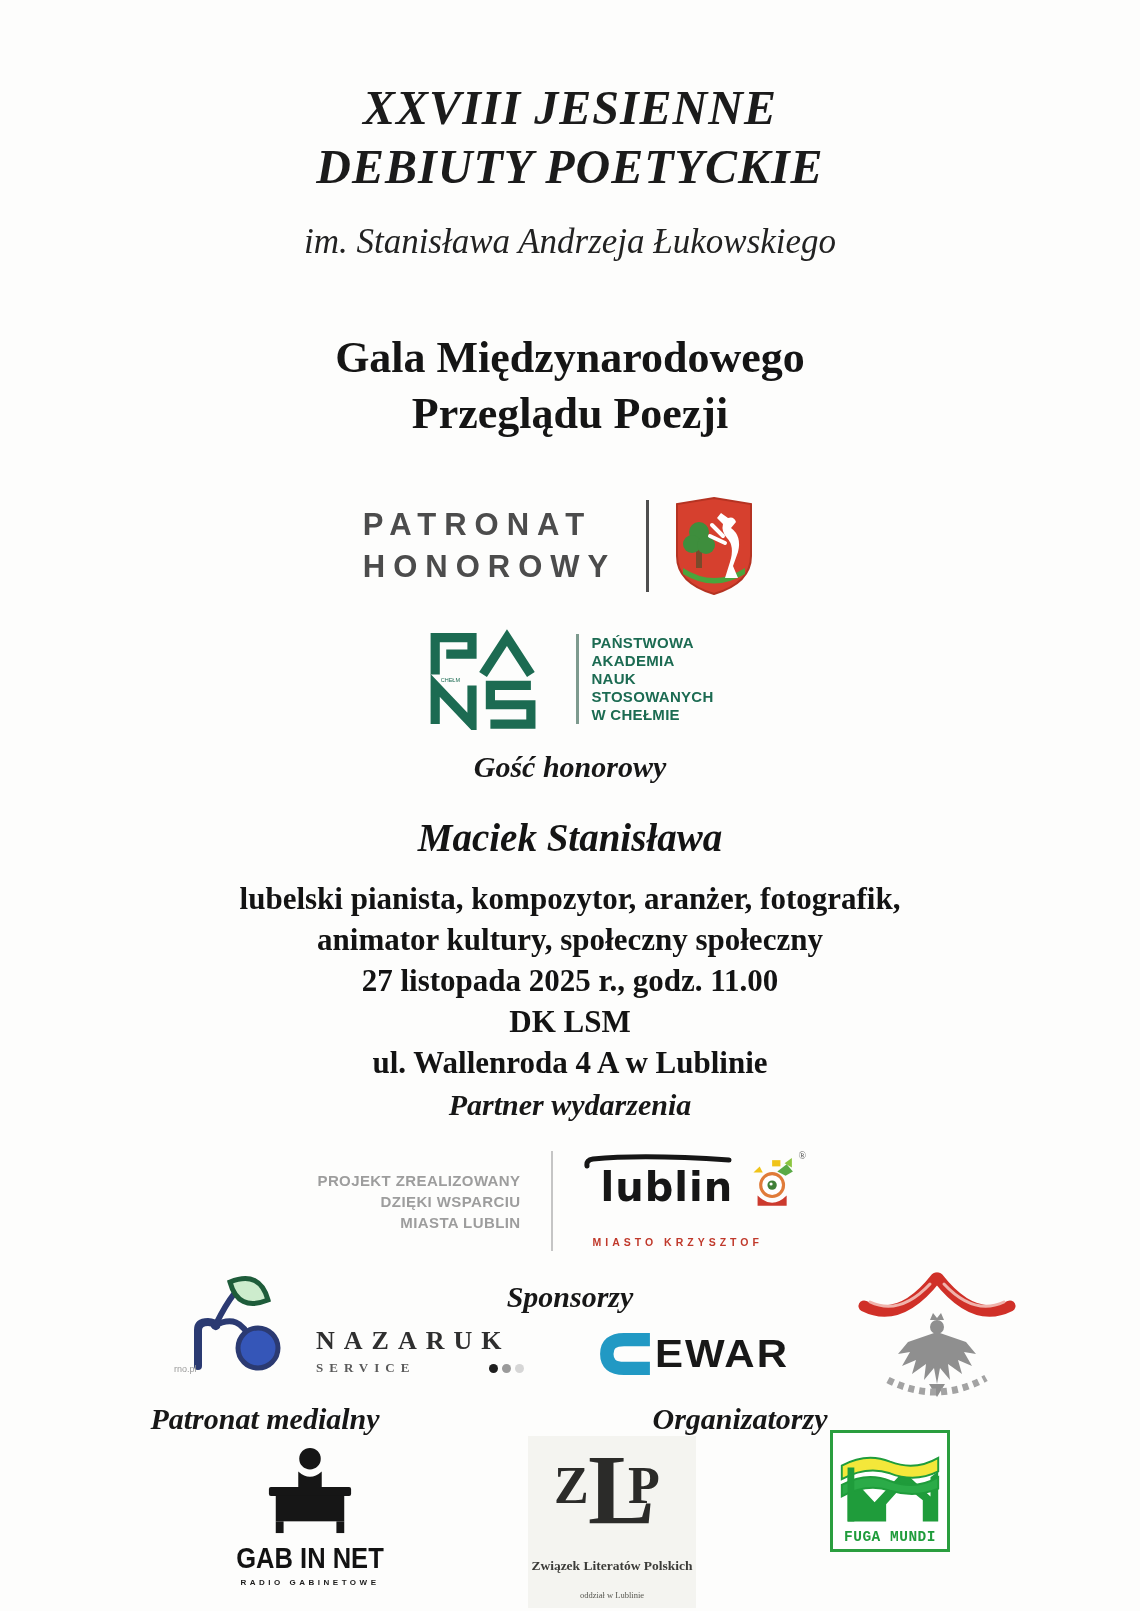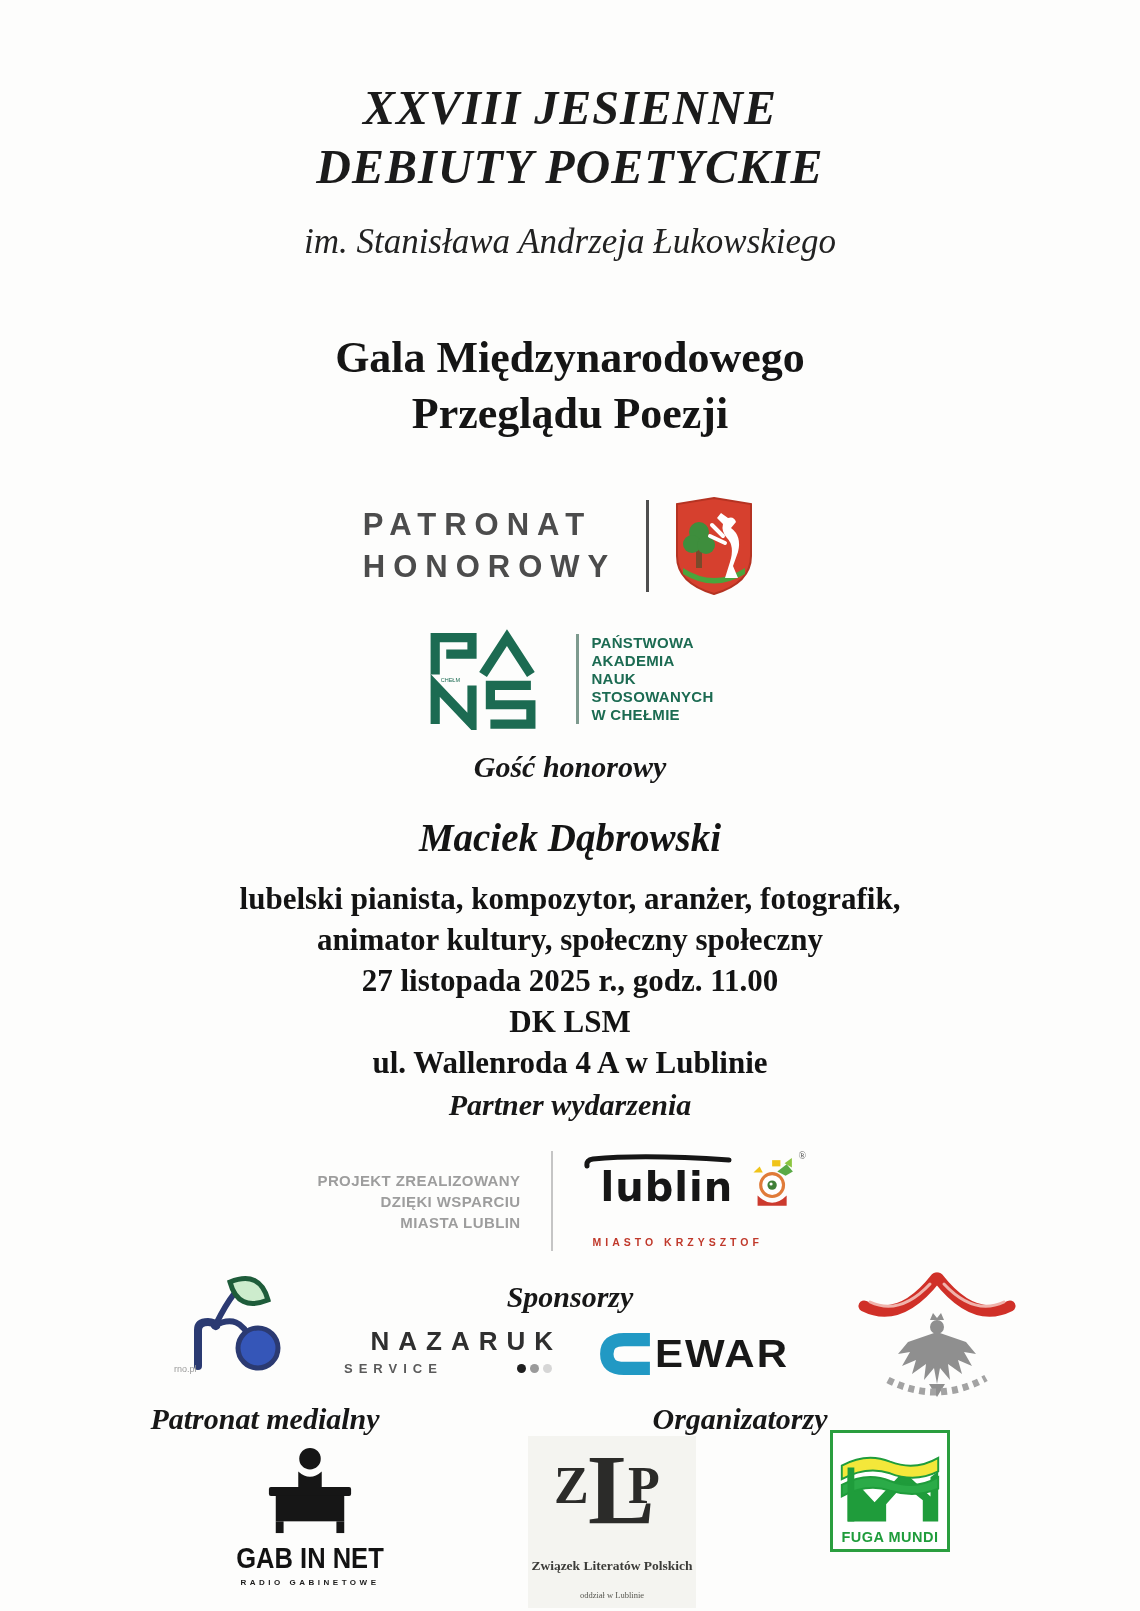--- a/index.html
+++ b/index.html
@@ -39,21 +39,21 @@
   .vdiv2 { width:2px; height:100px; background:#c5c5c5; margin:0 30px; }
   .lublin-logo { position:relative; width:240px; height:106px; text-align:left; }
   .lublin-swoosh { position:absolute; left:0; top:4px; }
   .lublin-word { position:absolute; left:18px; top:16px; font-family:"DejaVu Sans",sans-serif; font-weight:700; font-size:40px; letter-spacing:1px; color:#161616; }
   .lublin-goat { position:absolute; left:160px; top:8px; line-height:0; }
   .lublin-reg { position:absolute; left:216px; top:2px; font-size:10px; color:#555; }
   .lublin-tagline { position:absolute; left:10px; top:88px; font-family:"Liberation Sans",sans-serif; font-size:10.5px; font-weight:700; letter-spacing:4px; color:#c0392b; }
 
   
   .rno-logo { position:absolute; left:168px; top:1268px; line-height:0; }
-  .nazaruk { position:absolute; left:344px; top:1326px; width:218px; font-family:Liberation Sans, sans-serif; text-align:right; }
+  .nazaruk { position:absolute; left:316px; top:1326px; width:218px; font-family:Liberation Serif, serif; text-align:left; }
   .nazaruk-name { font-size:26px; font-weight:800; letter-spacing:9px; color:#2f2f2f; }
   .nazaruk-sub { display:flex; align-items:center; margin-top:4px; width:208px; }
   .nazaruk-service { font-size:13px; font-weight:700; letter-spacing:6px; color:#5a5a5a; }
   .nazaruk-dots { margin-left:auto; display:flex; gap:4px; align-items:center; }
   .dot { width:9px; height:9px; border-radius:50%; }
   .dot1 { background:#1f1f1f; } .dot2 { background:#9a9a9a; } .dot3 { background:#d6d6d6; }
   .cewar { position:absolute; left:598px; top:1330px; display:flex; align-items:center; }
   .cewar-c { line-height:0; margin-right:3px; }
   .cewar-rest { font-family:"Liberation Sans","DejaVu Sans",sans-serif; font-size:42px; font-weight:900; color:#181818; letter-spacing:2px; transform:scaleY(0.92); }
   .eagle-logo { position:absolute; left:850px; top:1250px; line-height:0; }
@@ -67,21 +67,21 @@
   .gab-sub { font-size:8px; font-weight:700; letter-spacing:3.5px; color:#1c1c1c; margin-top:3px; white-space:nowrap; }
   .zlp { position:absolute; left:528px; top:1436px; width:168px; height:172px; background:#f4f4f0; text-align:center; }
   .zlp-mono { position:relative; height:116px; }
   .zlp-z { position:absolute; left:26px; top:20px; font-size:52px; font-weight:700; color:#2b2b29; }
   .zlp-l { position:absolute; left:60px; top:-4px; font-size:100px; font-weight:700; color:#2b2b29; }
   .zlp-p { position:absolute; left:100px; top:20px; font-size:52px; font-weight:700; color:#2b2b29; }
   .zlp-name { font-size:13.5px; font-weight:700; color:#3b3b38; margin-top:6px; }
   .zlp-sub { font-size:8.5px; color:#56564f; margin-top:16px; }
   .fuga { position:absolute; left:830px; top:1430px; width:120px; height:122px; border:3px solid #2a9e3f; background:#fff; text-align:center; padding-top:5px; }
   .fuga-icon { line-height:0; }
-  .fuga-name { font-family:Liberation Sans, sans-serif; font-size:14.5px; font-weight:800; color:#1f9c3b; letter-spacing:0.5px; margin-top:1px; white-space:nowrap; }
+  .fuga-name { font-family:Liberation Mono, monospace; font-size:14.5px; font-weight:800; color:#1f9c3b; letter-spacing:0.5px; margin-top:1px; white-space:nowrap; }
 </style>
 </head>
 <body>
 
 <div class="poster">
 
   <div class="abs-center title">
     <div>XXVIII JESIENNE</div>
     <div>DEBIUTY POETYCKIE</div>
   </div>
@@ -127,21 +127,21 @@
     <div class="pans-names">
       <div>PAŃSTWOWA</div>
       <div>AKADEMIA</div>
       <div>NAUK</div>
       <div>STOSOWANYCH</div>
       <div>W CHEŁMIE</div>
     </div>
   </div>
 
   <div class="abs-center section-label gosc">Gość honorowy</div>
-  <div class="abs-center guest-name">Maciek Dąbrowski</div>
+  <div class="abs-center guest-name">Maciek Stanisława</div>
   <div class="abs-center desc">
     <div>lubelski pianista, kompozytor, aranżer, fotografik,</div>
     <div>animator kultury, społeczny społeczny</div>
     <div>27 listopada 2025 r., godz. 11.00</div>
     <div>DK LSM</div>
     <div>ul. Wallenroda 4 A w Lublinie</div>
   </div>
 
   <div class="abs-center section-label partner-label">Partner wydarzenia</div>
 

